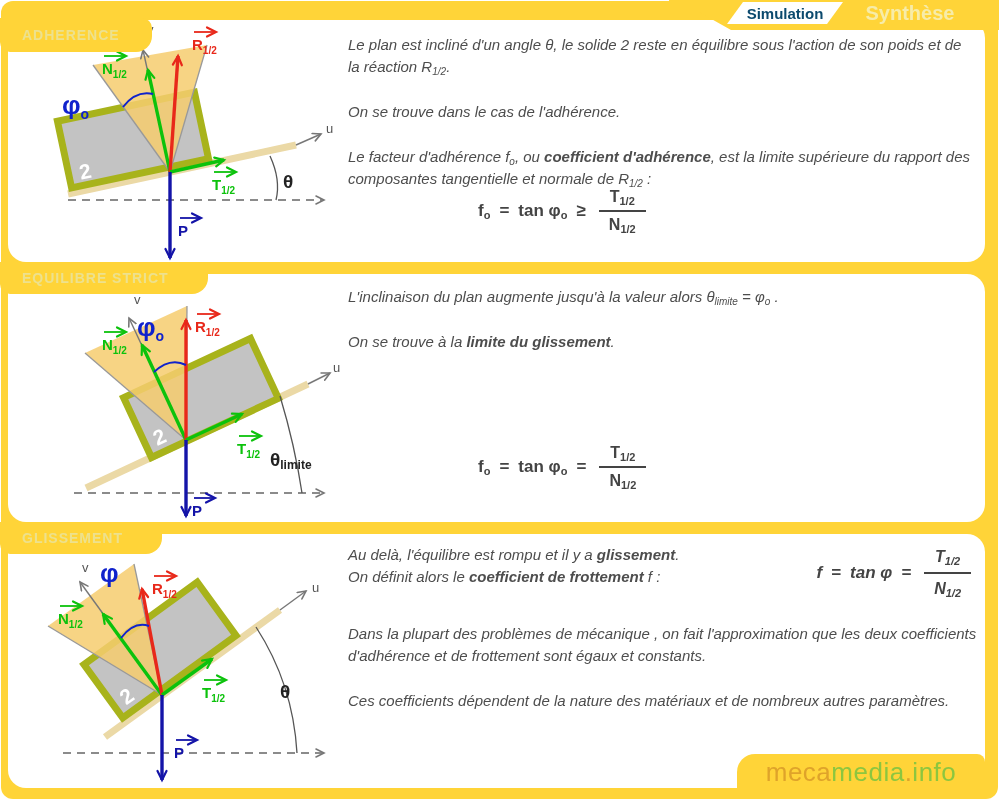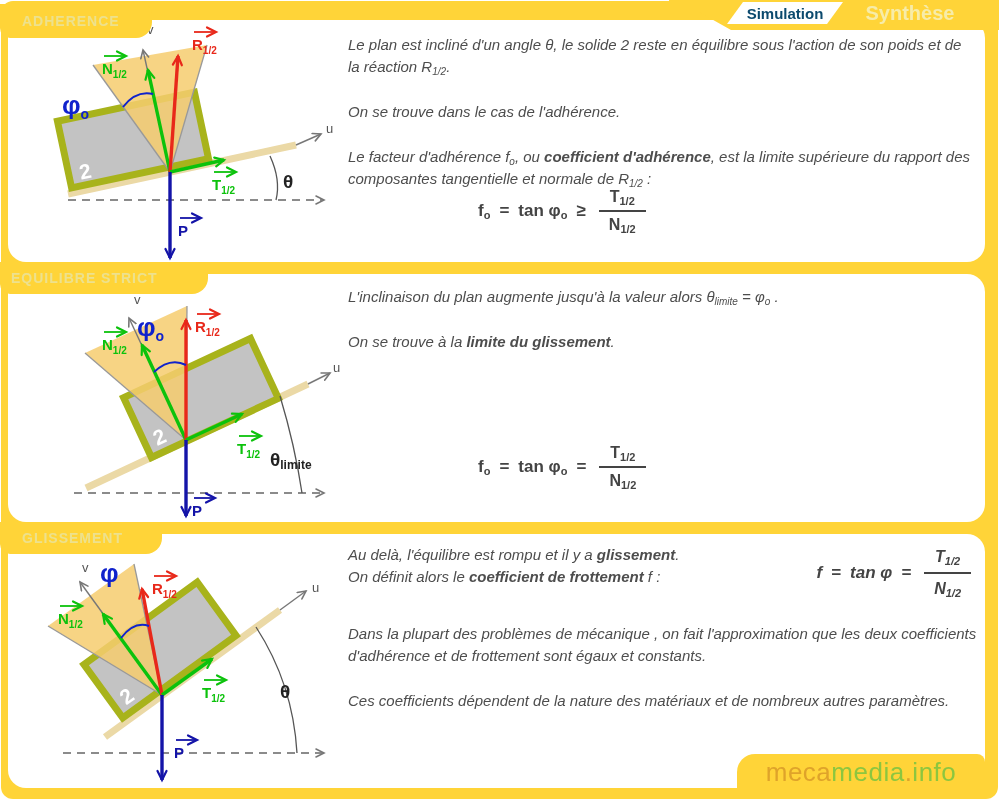--- a/index.html
+++ b/index.html
@@ -7,22 +7,22 @@
        font-family:"Liberation Sans",sans-serif;overflow:hidden;}
   .frame{position:absolute;inset:1px;background:#FFD438;border-radius:12px;}
   .panel{position:absolute;left:8px;width:977px;background:#fff;border-radius:18px;}
   #panel1{top:20px;height:242px;}
   #panel2{top:274px;height:248px;}
   #panel3{top:534px;height:254px;}
   .hdr-tab{position:absolute;left:0;background:#FFD438;z-index:5;
            border-radius:0 10px 16px 10px;display:flex;align-items:center;
            padding-left:22px;box-sizing:border-box;}
   .hdr-tab span{font-size:14px;font-weight:bold;letter-spacing:1px;color:#EDE18E;}
-  #hdr1{top:4px;height:34px;width:152px;}
-  #hdr2{top:262px;height:32px;width:208px;padding-left:11px;}
+  #hdr1{top:18px;height:34px;width:152px;}
+  #hdr2{top:262px;height:32px;width:208px;}
   #hdr3{top:522px;height:32px;width:162px;}
   .divider{position:absolute;left:8px;width:977px;height:12px;background:#FFD438;}
   #div1{top:262px;} #div2{top:522px;}
   
   .toptabs{position:absolute;right:0;top:0;width:330px;height:30px;background:#FFD438;
            clip-path:polygon(0 0,100% 0,100% 100%,62px 100%,30px 12px,0 12px);z-index:6;}
   .simtab{position:absolute;right:156px;top:2px;width:116px;height:22px;background:#fff;
           clip-path:polygon(16px 0,100% 0,calc(100% - 16px) 100%,0 100%);
           display:flex;align-items:center;justify-content:center;z-index:7;cursor:pointer;}
   .simtab span{color:#0c4a6e;font-weight:bold;font-size:15px;}

